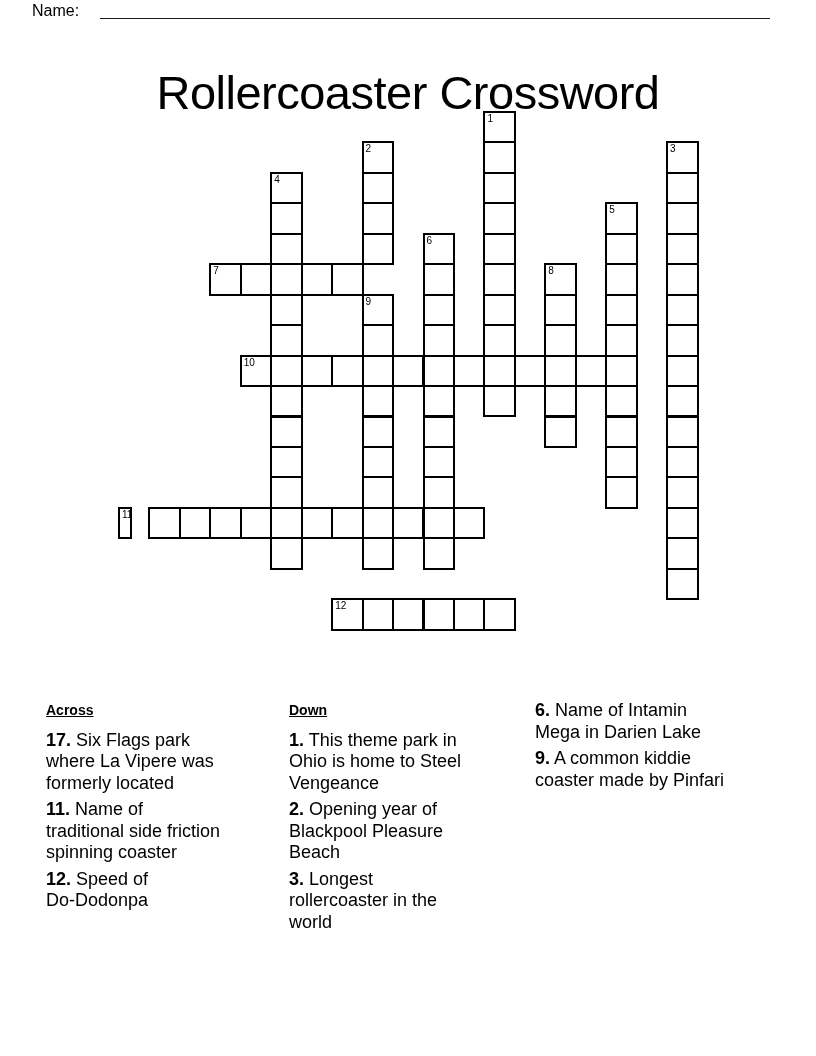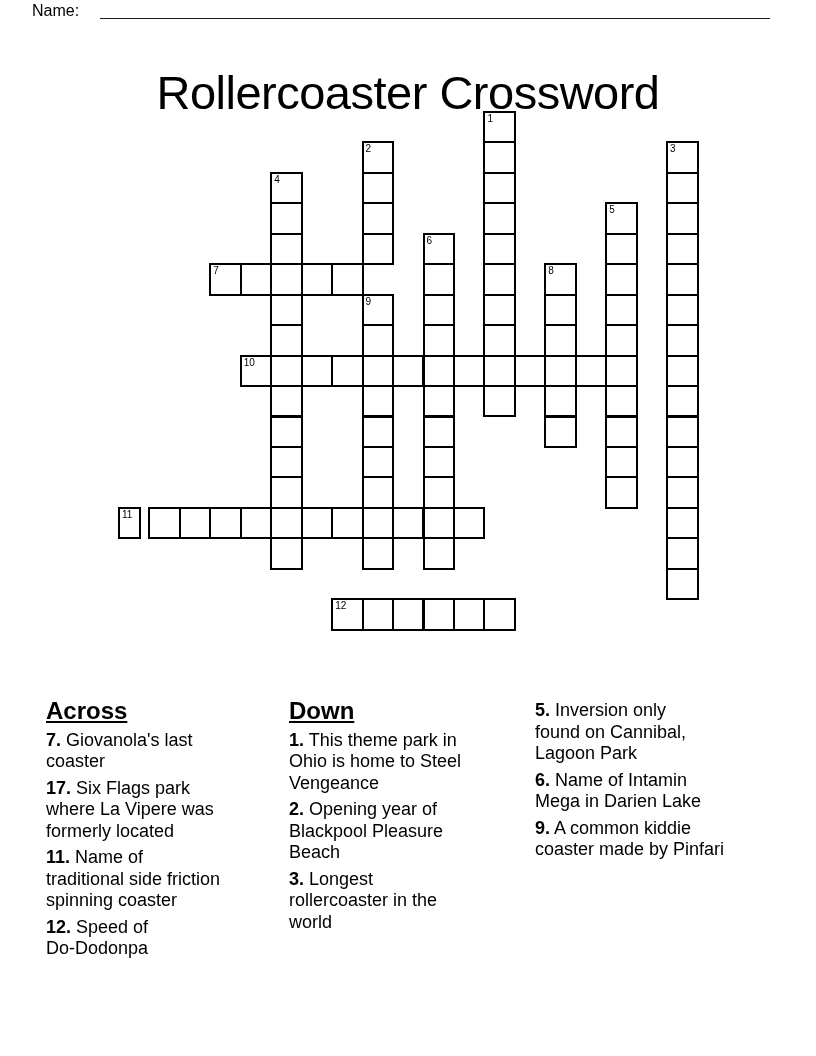--- a/index.html
+++ b/index.html
@@ -11,21 +11,21 @@
   .name-label{position:absolute;left:32px;top:2px;font-size:16px;}
   .name-line{position:absolute;left:100px;top:0px;width:670px;height:18px;border-bottom:1.6px solid #1a1a1a;}
   .page-title{position:absolute;left:0;top:34px;width:816px;text-align:center;font-size:47px;letter-spacing:-0.5px;font-weight:400;}
   #grid{position:absolute;left:0;top:0;width:816px;height:700px;}
   .cell{position:absolute;background:#fff;border:2px solid #000;box-sizing:border-box;}
   .cnumber{position:absolute;top:0px;left:2px;font-size:10px;line-height:11px;font-weight:400;}
   .clues-col{position:absolute;top:700px;font-size:18px;line-height:21.5px;}
   #col-across{left:46px;width:240px;}
   #col-down{left:289px;width:228px;}
   #col-down2{left:535px;width:240px;}
-  .clue-heading{font-weight:bold;text-decoration:underline;margin:0 0 8px 0;font-size:24px;}
+  .clue-heading{font-weight:bold;text-decoration:underline;margin:0 0 8px 0;font-size:14px;}
   .clue{margin:0 0 5px 0;}
   .cnum{font-weight:bold;}
 </style>
 </head>
 <body>
 
 <div class="name-label">Name:</div>
 <div class="name-line"></div>
 
 <h1 class="page-title">Rollercoaster Crossword</h1>
@@ -46,21 +46,21 @@
     <div class="cell" style="left: 331.15px; top: 354.6px; width: 32.45px; height: 32.45px;"></div>
     <div class="cell" style="left: 361.6px; top: 354.6px; width: 32.45px; height: 32.45px;"></div>
     <div class="cell" style="left: 392.05px; top: 354.6px; width: 32.45px; height: 32.45px;"></div>
     <div class="cell" style="left: 422.5px; top: 354.6px; width: 32.45px; height: 32.45px;"></div>
     <div class="cell" style="left: 452.95px; top: 354.6px; width: 32.45px; height: 32.45px;"></div>
     <div class="cell" style="left: 483.4px; top: 354.6px; width: 32.45px; height: 32.45px;"></div>
     <div class="cell" style="left: 513.85px; top: 354.6px; width: 32.45px; height: 32.45px;"></div>
     <div class="cell" style="left: 544.3px; top: 354.6px; width: 32.45px; height: 32.45px;"></div>
     <div class="cell" style="left: 574.75px; top: 354.6px; width: 32.45px; height: 32.45px;"></div>
     <div class="cell" style="left: 605.2px; top: 354.6px; width: 32.45px; height: 32.45px;"></div>
-    <div class="cell" style="left: 118px; top: 506.85px; width: 23px; height: 32.45px;">
+    <div class="cell" style="left: 118px; top: 506.85px; width: 14px; height: 32.45px;">
       <span class="cnumber">11</span>
     </div>
     <div class="cell" style="left: 148.45px; top: 506.85px; width: 32.45px; height: 32.45px;"></div>
     <div class="cell" style="left: 178.9px; top: 506.85px; width: 32.45px; height: 32.45px;"></div>
     <div class="cell" style="left: 209.35px; top: 506.85px; width: 32.45px; height: 32.45px;"></div>
     <div class="cell" style="left: 239.8px; top: 506.85px; width: 32.45px; height: 32.45px;"></div>
     <div class="cell" style="left: 270.25px; top: 506.85px; width: 32.45px; height: 32.45px;"></div>
     <div class="cell" style="left: 300.7px; top: 506.85px; width: 32.45px; height: 32.45px;"></div>
     <div class="cell" style="left: 331.15px; top: 506.85px; width: 32.45px; height: 32.45px;"></div>
     <div class="cell" style="left: 361.6px; top: 506.85px; width: 32.45px; height: 32.45px;"></div>
@@ -157,35 +157,33 @@
     <div class="cell" style="left: 361.6px; top: 385.05px; width: 32.45px; height: 32.45px;"></div>
     <div class="cell" style="left: 361.6px; top: 415.5px; width: 32.45px; height: 32.45px;"></div>
     <div class="cell" style="left: 361.6px; top: 445.95px; width: 32.45px; height: 32.45px;"></div>
     <div class="cell" style="left: 361.6px; top: 476.4px; width: 32.45px; height: 32.45px;"></div>
     <div class="cell" style="left: 361.6px; top: 537.3px; width: 32.45px; height: 32.45px;"></div>
   </div>
 
 <div class="clues-col" id="col-across">
   <div class="clue-heading">Across</div>
   <div id="across-list">
-      <div class="clue"><b class="cnum">7.</b> Giovanola's last<br>coaster</div>
       <div class="clue"><b class="cnum">17.</b> Six Flags park<br>where La Vipere was<br>formerly located</div>
       <div class="clue"><b class="cnum">11.</b> Name of<br>traditional side friction<br>spinning coaster</div>
       <div class="clue"><b class="cnum">12.</b> Speed of<br>Do-Dodonpa</div>
     </div>
 </div>
 
 <div class="clues-col" id="col-down">
   <div class="clue-heading">Down</div>
   <div id="down-list">
       <div class="clue"><b class="cnum">1.</b> This theme park in<br>Ohio is home to Steel<br>Vengeance</div>
       <div class="clue"><b class="cnum">2.</b> Opening year of<br>Blackpool Pleasure<br>Beach</div>
       <div class="clue"><b class="cnum">3.</b> Longest<br>rollercoaster in the<br>world</div>
     </div>
 </div>
 
 <div class="clues-col" id="col-down2">
   <div id="down-list-2">
-      <div class="clue"><b class="cnum">5.</b> Inversion only<br>found on Cannibal,<br>Lagoon Park</div>
       <div class="clue"><b class="cnum">6.</b> Name of Intamin<br>Mega in Darien Lake</div>
       <div class="clue"><b class="cnum">9.</b> A common kiddie<br>coaster made by Pinfari</div>
     </div>
 </div>
 
 </body></html>

